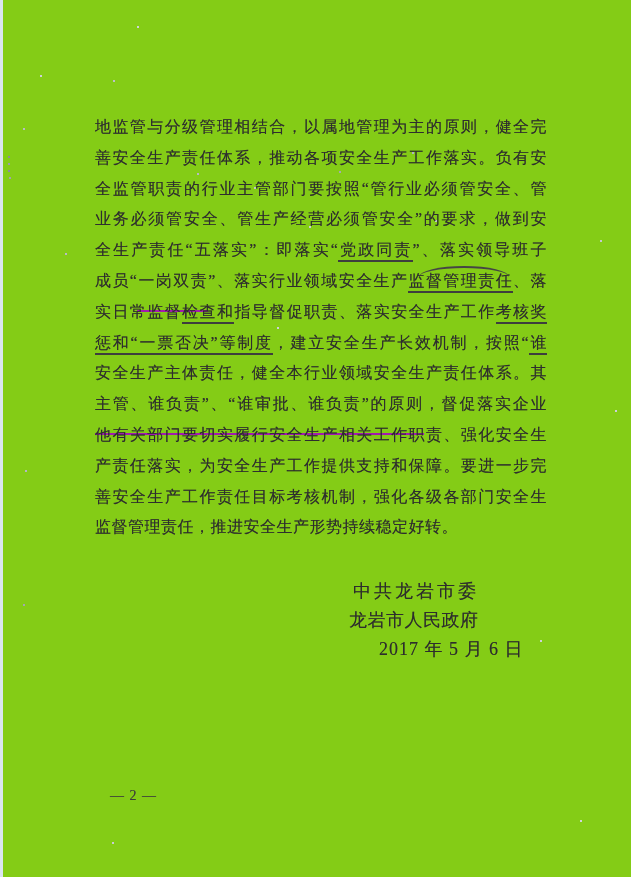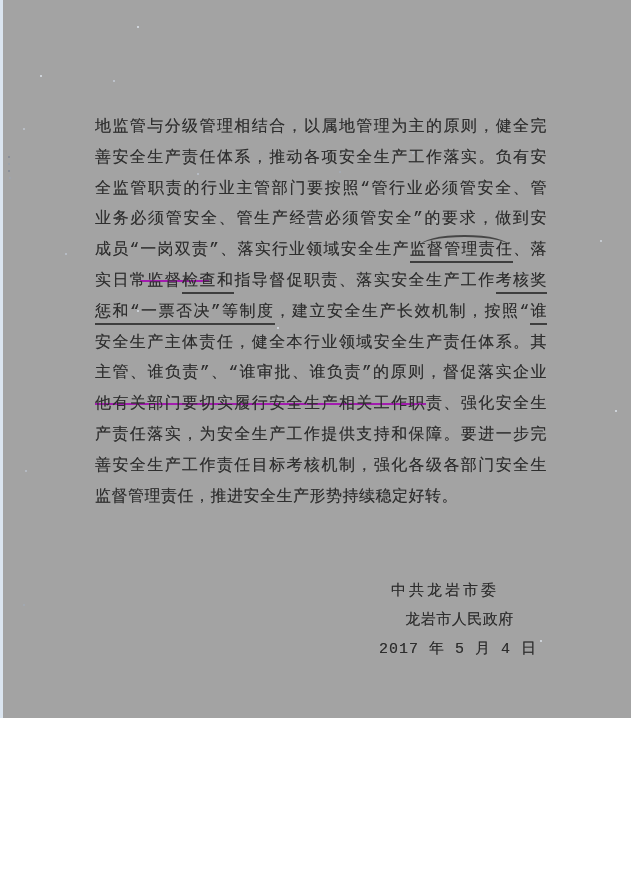--- a/index.html
+++ b/index.html
@@ -1,19 +1,19 @@
 <!DOCTYPE html>
 <html><head>
 <meta charset="utf-8">
 <style>
   html,body{margin:0;padding:0;background:#ffffff;}
   .page{
-    position:relative;width:631px;height:718px;overflow:hidden;
-    background:#a3a3a3;
-    font-family:Liberation Mono, monospace;
+    position:relative;width:631px;height:877px;overflow:hidden;
+    background:#84cc16;
+    font-family:Liberation Serif, serif;
   }
   
   .edge-strip{position:absolute;left:0;top:0;width:3px;height:877px;background:#dbe5f0;}
   
   .specks{position:absolute;left:0;top:0;width:2px;height:2px;background:transparent;
     box-shadow:
       8px 156px 0 #8a8f98, 8px 163px 0 #9aa0a8, 8px 170px 0 #8a8f98, 9px 177px 0 #a0a5ad,
       23px 128px 0 #b8bdc4, 40px 75px 0 #cdd2d8, 137px 26px 0 #cfd4da, 113px 80px 0 #bdc2ca,
       197px 173px 0 #b6bbc3, 254px 187px 0 #c0c5cb, 339px 171px 0 #a5aab2, 412px 152px 0 #b0b6be,
       435px 220px 0 #c0c5cb, 309px 226px 0 #c8cdd3, 137px 310px 0 #cbd0d6, 25px 470px 0 #b4b9c1,
@@ -34,56 +34,56 @@
   .u{border-bottom:2px solid #3e3e3e;padding-bottom:2px;}
   .wavy{border-bottom:2px solid #a21caf;padding-bottom:21px;}
   
   .arc{position:relative;}
   .arc::before{
     content:"";position:absolute;left:10%;right:4%;top:-6px;height:9px;
     border-top:2px solid #454545;
     border-top-left-radius:50% 100%;border-top-right-radius:50% 100%;
   }
   .signature{
-    position:absolute;left:349px;top:577px;color:#2d2d2d;font-size:15px;
+    position:absolute;left:349px;top:577px;color:#2d2d2d;font-size:18px;
     text-shadow:0 0 0.5px rgba(46,46,46,0.55);
-    text-align:center;
   }
-  .sig-line{line-height:29px;height:29px;margin-left:33px;}
+  .sig-line{line-height:29px;height:29px;}
   .sig-org1{letter-spacing:3px;margin-left:4px;}
   .sig-org2{letter-spacing:0.5px;}
   .sig-date{margin-left:30px;letter-spacing:1px;}
   .footer{
     position:absolute;left:110px;top:788px;font-size:14px;color:#3c3c3c;letter-spacing:1px;
     text-shadow:0 0 0.5px rgba(60,60,60,0.5);
   }
 </style>
 </head>
 <body>
 
 <div class="page">
   <div class="edge-strip"></div>
   <div class="specks"></div>
 
   <div class="doc-body">
       <div class="line"><span>地监管与分级管理相结合，以属地管理为主的原则，健全完</span></div>
       <div class="line"><span>善安全生产责任体系，推动各项安全生产工作落实。负有安</span></div>
       <div class="line"><span>全监管职责的行业主管部门要按照“管行业必须管安全、管</span></div>
       <div class="line"><span>业务必须管安全、管生产经营必须管安全”的要求，做到安</span></div>
+      <div class="line"><span>全生产责任“五落实”：即落实“</span><span class="u">党政同责</span><span>”、落实领导班子</span></div>
       <div class="line"><span>成员“</span><span class="wavy">一岗双责</span><span>”、落实行业领域安全生产</span><span class="u arc">监督管理责任</span><span>、落</span></div>
       <div class="line"><span>实日常监督</span><span class="u">检查和</span><span>指导督促职责、落实安全生产工作</span><span class="u">考核奖</span></div>
       <div class="line"><span class="u">惩和“一票否决”等制度</span><span>，建立安全生产长效机制，按照“</span><span class="u">谁</span></div>
       <div class="line"><span>安全生产主体责任，健全本行业领域安全生产责任体系。其</span></div>
       <div class="line"><span class="wavy">主管、谁负责”、“谁审批、谁负责”的原则</span><span>，督促落实企业</span></div>
       <div class="line"><span>他有关部门要切实履行安全生产相关工作职责、强化安全生</span></div>
       <div class="line"><span>产责任落实，为安全生产工作提供支持和保障。要进一步完</span></div>
       <div class="line"><span>善安全生产工作责任目标考核机制，强化各级各部门安全生</span></div>
       <div class="line last"><span>监督管理责任，推进安全生产形势持续稳定好转。</span></div>
     </div>
 
   <div class="signature">
     <div class="sig-line sig-org1">中共龙岩市委</div>
     <div class="sig-line sig-org2">龙岩市人民政府</div>
-    <div class="sig-line sig-date">2017 年 5 月 4 日</div>
+    <div class="sig-line sig-date">2017 年 5 月 6 日</div>
   </div>
 
   <div class="footer">— 2 —</div>
 </div>
 
 </body></html>

